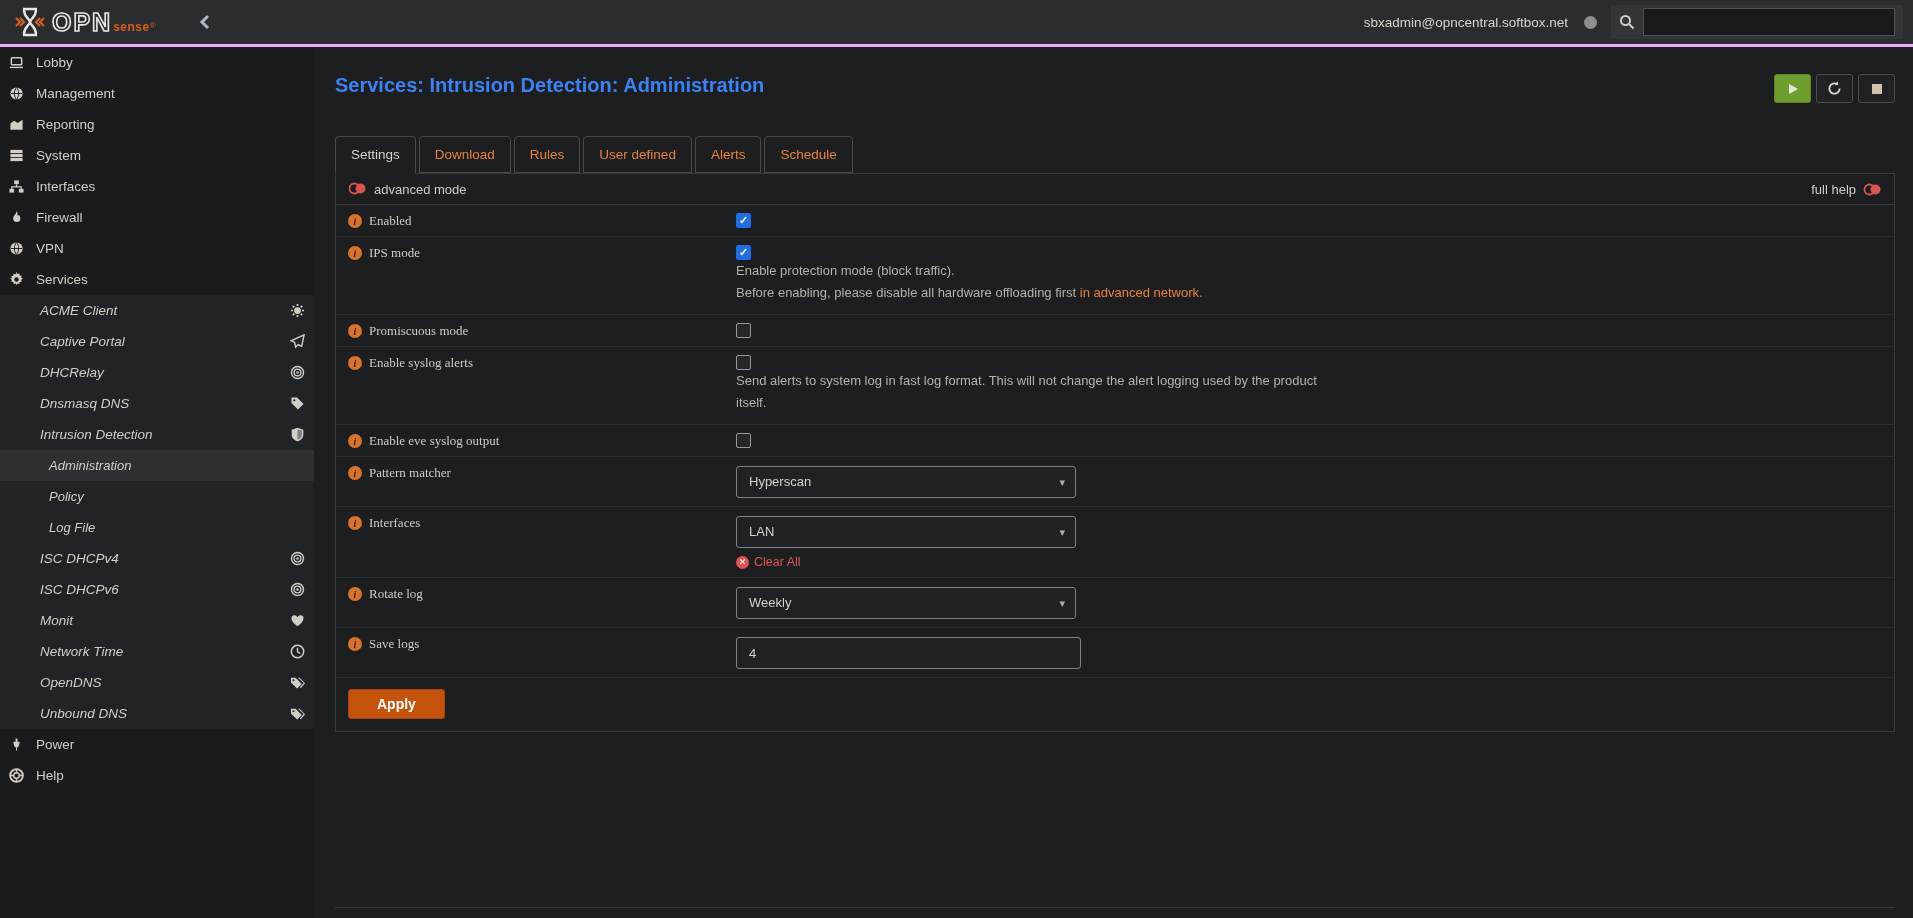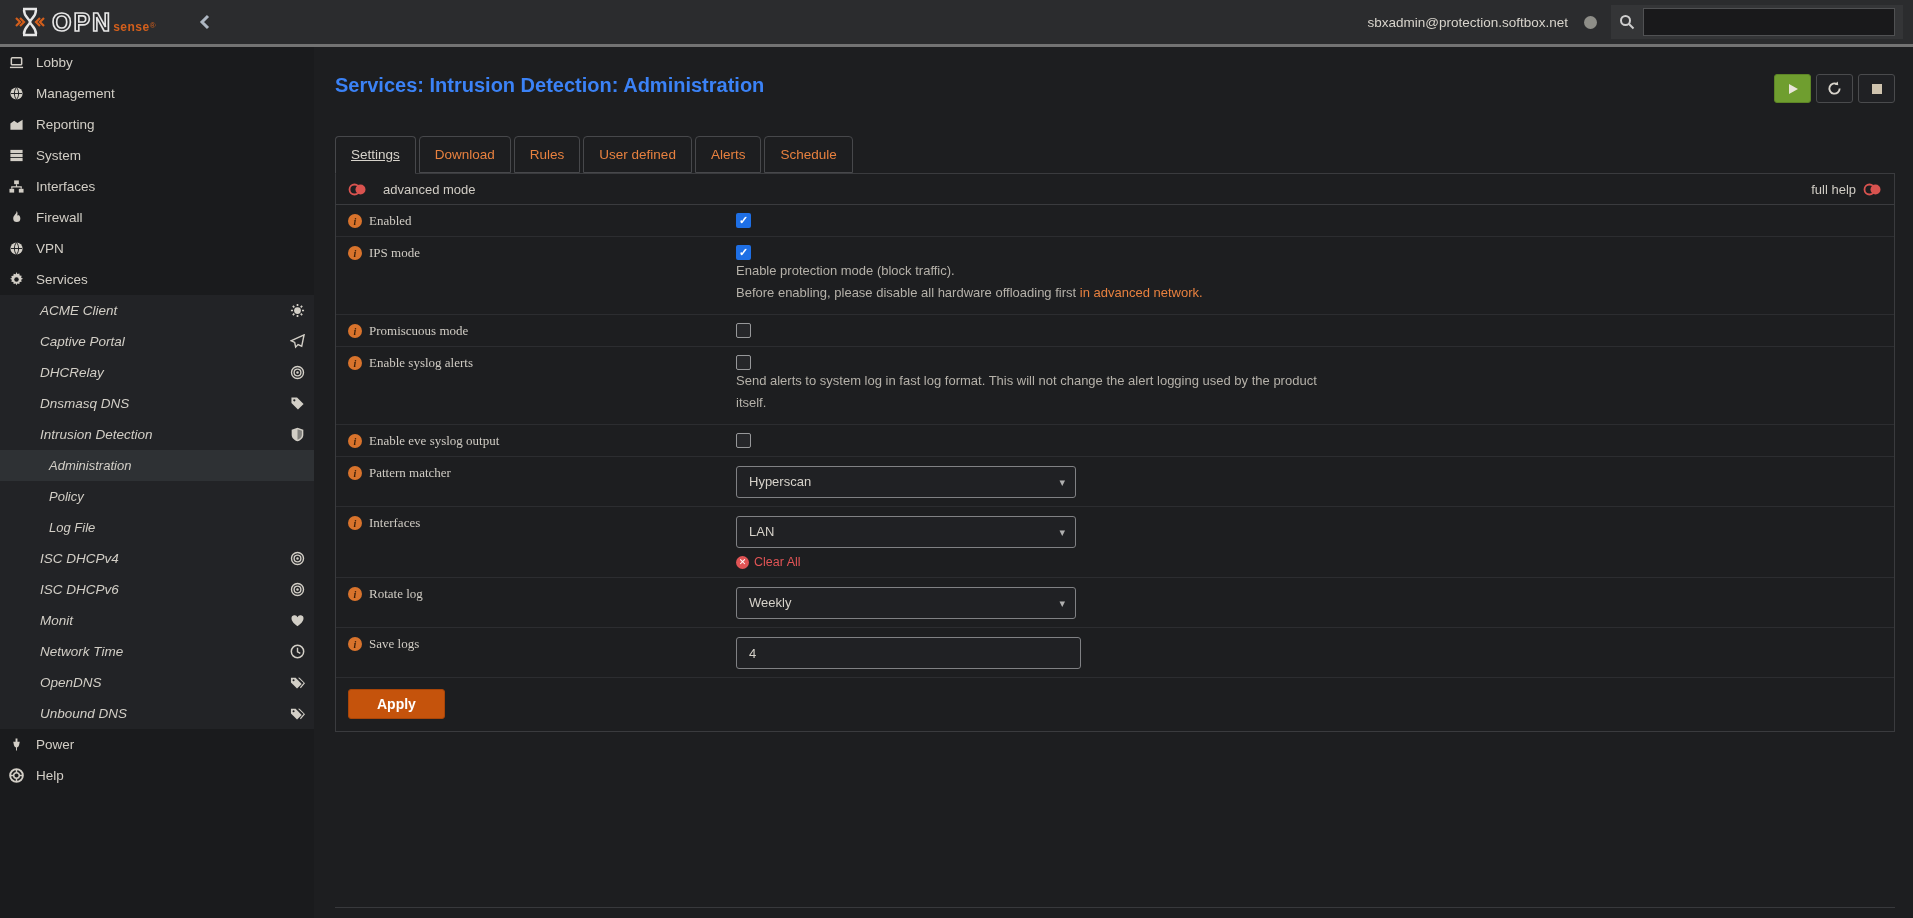--- a/index.html
+++ b/index.html
@@ -1,21 +1,21 @@
 <!DOCTYPE html>
 <html><head>
 <meta charset="utf-8">
 <style>
   * { margin:0; padding:0; box-sizing:border-box; }
   html,body { width:1913px; height:918px; overflow:hidden; background:#1d1e20;
     font-family:"Liberation Sans", sans-serif; font-size:13px; color:#d0ccc4; }
 
   
   .header { position:fixed; top:0; left:0; width:1913px; height:47px; background:#2b2c2e;
-    border-bottom:3px solid #737373; display:flex; align-items:center; z-index:10; }
+    border-bottom:3px solid #f0abfc; display:flex; align-items:center; z-index:10; }
   .logo { display:flex; align-items:center; margin-left:14px; }
   .logo-opn { font-size:25px; font-weight:bold; color:transparent; -webkit-text-stroke:1.6px #e6e6e6;
     letter-spacing:2px; margin-left:6px; }
   .logo-sense { font-size:12px; font-weight:bold; color:#d35f1c; margin-left:1px; margin-top:9px; letter-spacing:.5px;}
   .logo-reg { font-size:8px; color:#d35f1c; vertical-align:top; margin-top:6px;}
   .collapse-btn { margin-left:42px; cursor:pointer; display:flex; align-items:center;}
   .header-right { margin-left:auto; display:flex; align-items:center; margin-right:10px;}
   .username { color:#d8d4cc; font-size:13.5px; }
   .user-dot { width:13px; height:13px; border-radius:50%; background:#8e8e88; margin:0 14px 0 16px;}
   .searchwrap { background:#343537; height:34px; display:flex; align-items:center; padding:0 8px; }
@@ -39,25 +39,25 @@
   .titlebar { display:flex; align-items:flex-start; padding-top:27px; }
   .page-title { font-size:20px; font-weight:bold; color:#3b82f6; }
   .actions { margin-left:auto; display:flex; gap:5px; }
   .act-btn { width:37px; height:29px; border-radius:3px; border:1px solid #4a4b4d; background:#202124;
     display:flex; align-items:center; justify-content:center; cursor:pointer; }
   .act-btn.play { background:#6f9e2f; border-color:#5d8526; }
 
   .tabs { display:flex; gap:3px; margin-top:33px; }
   .tab { height:37px; line-height:35px; padding:0 15px; border:1px solid #47484b; border-radius:4px 4px 0 0;
     color:#e8813f; font-size:13.5px; cursor:pointer; background:#1d1e20; }
-  .tab.active { color:#d6d2ca; border-bottom-color:#1d1e20; margin-bottom:-1px; height:38px;text-decoration:underline; }
+  .tab.active { color:#d6d2ca; border-bottom-color:#1d1e20; margin-bottom:-1px; height:38px; }
 
   .panel { border:1px solid #3a3b3e; }
   .adv-bar { height:31px; display:flex; align-items:center; padding:0 12px; border-bottom:1px solid #3a3b3e; }
-  .adv-left { display:flex; align-items:center; gap:16px; }
+  .adv-left { display:flex; align-items:flex-start; gap:7px; }
   .adv-right { margin-left:auto; display:flex; align-items:center; gap:7px; }
   .toggle-ic { display:inline-flex; cursor:pointer; }
 
   .form-row { display:flex; border-bottom:1px solid #2c2d30; }
   .row-label { width:400px; flex:0 0 400px; padding:8px 0 0 12px; display:flex; align-items:flex-start; gap:7px; }
   .row-label .lab { color:#d0ccc4;font-family:Liberation Serif, serif; }
   .info-ic { width:14px; height:14px; flex:0 0 14px; border-radius:50%; background:#d8732c; color:#3a1e08;
     font:italic bold 10px "Liberation Serif", serif; display:inline-flex; align-items:center; justify-content:center;
     margin-top:1px; }
   .row-ctl { flex:1; padding:7px 0 8px 0; }
@@ -104,21 +104,21 @@
     <span class="logo-opn">OPN</span>
     <span class="logo-sense">sense</span>
     <span class="logo-reg">®</span>
   </div>
   <span class="collapse-btn">
     <svg width="14" height="16" viewBox="0 0 14 16">
         <path d="M10 2L4 8l6 6" stroke="#aeb7c2" stroke-width="3" fill="none"></path>
       </svg>
   </span>
   <div class="header-right">
-    <span class="username">sbxadmin@protection.softbox.net</span>
+    <span class="username">sbxadmin@opncentral.softbox.net</span>
     <span class="user-dot"></span>
     <div class="searchwrap">
       <span class="search-ic">
         <svg width="16" height="16" viewBox="0 0 16 16">
             <circle cx="6.5" cy="6.5" r="4.5" stroke="#cfcfcf" stroke-width="2" fill="none"></circle>
             <path d="M10 10l4.5 4.5" stroke="#cfcfcf" stroke-width="2"></path>
           </svg>
       </span>
       <input class="search-input" placeholder="" style="">
     </div>

